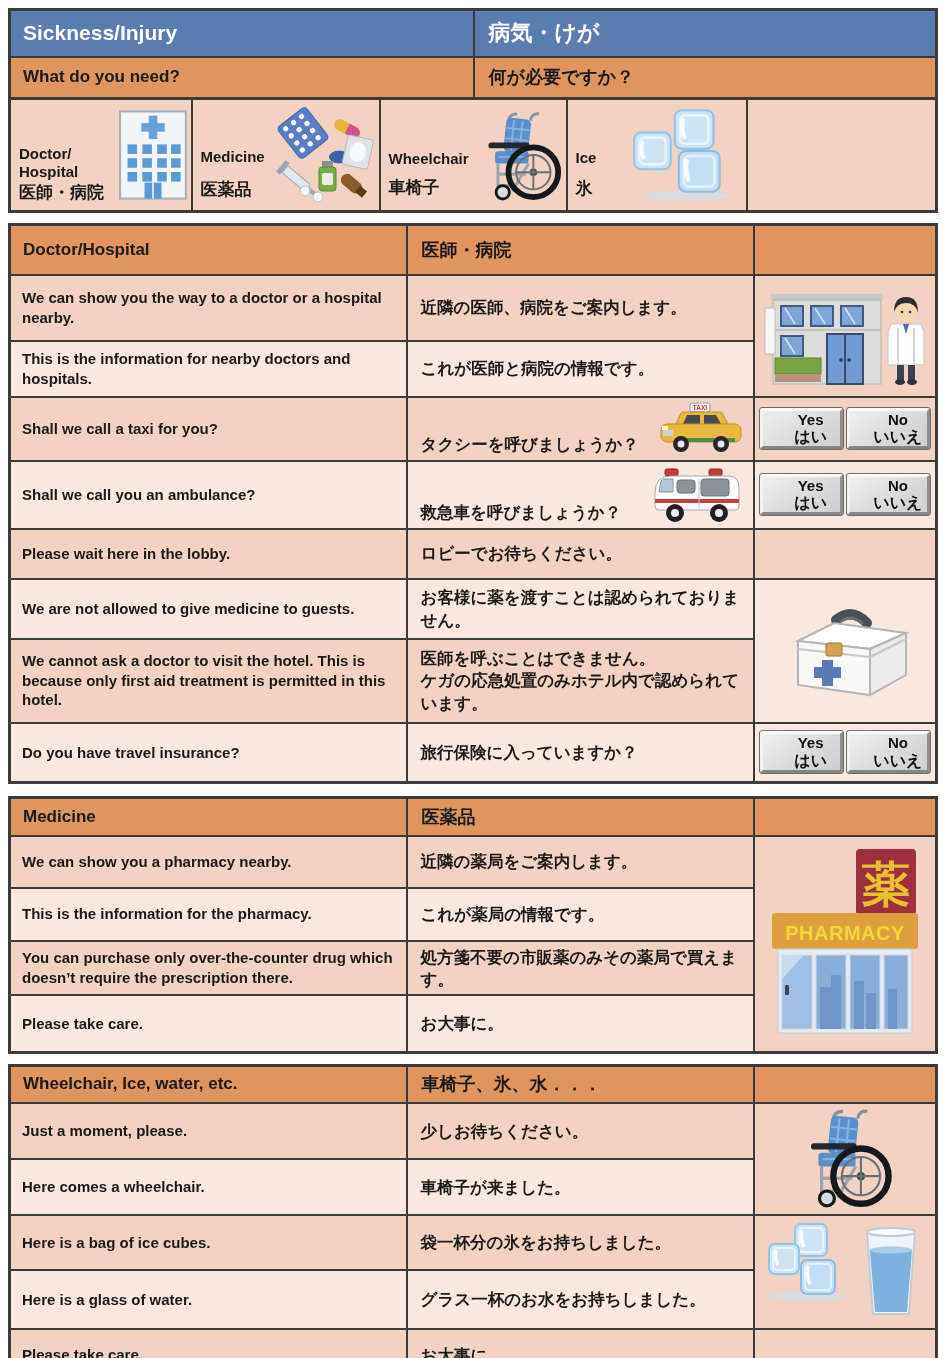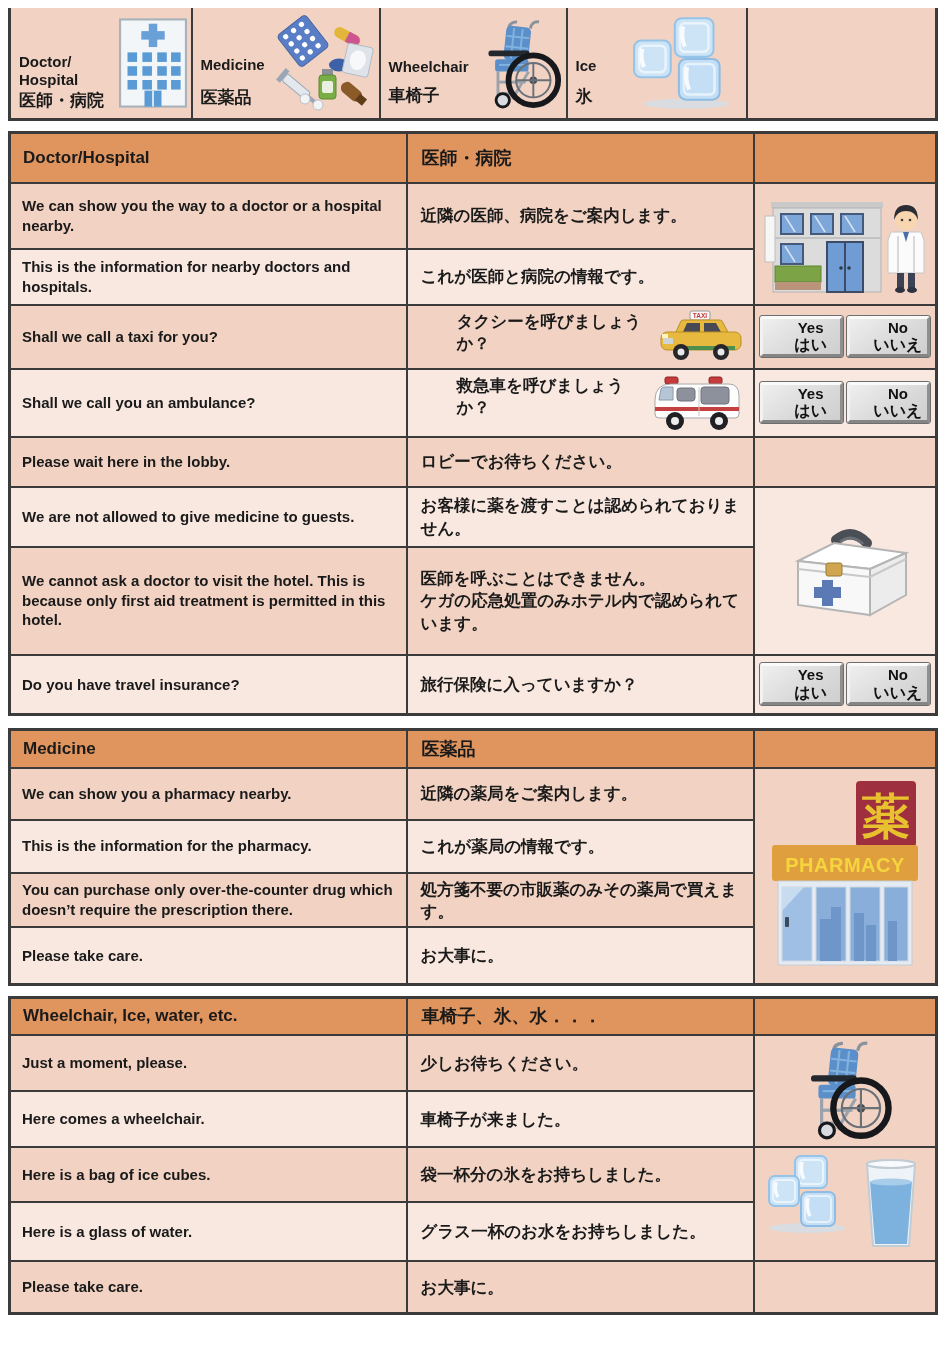--- a/index.html
+++ b/index.html
@@ -31,21 +31,21 @@
   .cat-en{font-size:15px;line-height:1.2;white-space:pre-line;margin-top:39px;}
   .cat-ja{font-size:17px;}
   .cat-icon{align-self:center;flex:0 0 auto;}
 
   .sec-en{font-size:17px;padding:2px 8px 2px 12px;}
   .sec-ja{font-size:18px;padding:2px 8px 2px 14px;}
 
   .en{font-size:15px;line-height:1.3;padding:4px 10px 4px 11px;}
   .ja{font-size:16.5px;line-height:1.35;padding:4px 6px 4px 13px;}
   .pre{white-space:pre-line;}
-  .jarow{display:flex;align-items:flex-start;justify-content:space-between;gap:15px;margin-left:36px;}
+  .jarow{display:flex;align-items:flex-end;justify-content:space-between;gap:15px;}
   .jarow .jtxt{flex:1 1 auto;}
   .jarow svg{flex:0 0 auto;margin-right:2px;}
 
   .img{text-align:center;padding:2px;}
 
   .yn{display:flex;gap:4px;height:100%;box-sizing:border-box;padding:4px 3px;align-items:stretch;}
   .ynbtn{
     flex:1 1 50%;box-sizing:border-box;cursor:pointer;
     background:linear-gradient(145deg,#efefef 0%,#d9d9d9 60%,#cfcfcf 100%);
     border-top:3px solid #fafafa;border-left:3px solid #f2f2f2;
@@ -56,20 +56,36 @@
   }
   .ynbtn .l1{font-size:15px;line-height:1.15;}
   .ynbtn .l2{font-size:16px;line-height:1.15;}
 </style>
 </head>
 <body>
 
 <div class="page">
 
   <div>
+    <table class="t" id="top-table">
+      <colgroup>
+          <col style="width:464px">
+          <col style="width:463px">
+        </colgroup>
+      <tbody>
+          <tr style="height:47px">
+        <td class="blue title-en">Sickness/Injury</td>
+        <td class="blue title-ja">病気・けが</td>
+      </tr>
+      <tr style="height:42px">
+        <td class="orange q-en">What do you need?</td>
+        <td class="orange q-ja">何が必要ですか？</td>
+      </tr>
+    </tbody>
+      </table>
     <table class="t" id="cat-table">
       <colgroup>
           <col style="width:182px">
           <col style="width:188px">
           <col style="width:187px">
           <col style="width:180px">
           <col style="width:190px">
         </colgroup>
       <tbody>
           <tr style="height:108px">
@@ -363,21 +379,21 @@
             <polygon points="100,56 136,40 136,82 100,102" fill="#ececec" stroke="#b5b5b5" stroke-width="2"></polygon>
             <polygon points="28,48 100,56 100,102 28,92" fill="#f8f8f8" stroke="#b5b5b5" stroke-width="2"></polygon>
             <line x1="28" y1="56" x2="100" y2="64" stroke="#c8c8c8" stroke-width="2"></line>
             <line x1="100" y1="64" x2="136" y2="46" stroke="#c8c8c8" stroke-width="2"></line>
             <rect x="56" y="50" width="16" height="13" rx="2" fill="#cfa64f" stroke="#9a7c34"></rect>
             <rect x="52" y="67" width="11" height="26" fill="#5b79b5"></rect>
             <rect x="44" y="74" width="27" height="11" fill="#5b79b5"></rect>
           </svg>
         </td>
       </tr>
-      <tr style="height:108px">
+      <tr style="height:84px">
         <td class="en dark">We cannot ask a doctor to visit the hotel. This is because only first aid treatment is permitted in this hotel.</td>
         <td class="ja dark pre">医師を呼ぶことはできません。
 ケガの応急処置のみホテル内で認められています。</td>
       </tr>
       <tr style="height:60px">
         <td class="en light">Do you have travel insurance?</td>
         <td class="ja light">旅行保険に入っていますか？</td>
         <td class="img light">
           <div class="yn">
             <div class="ynbtn">

